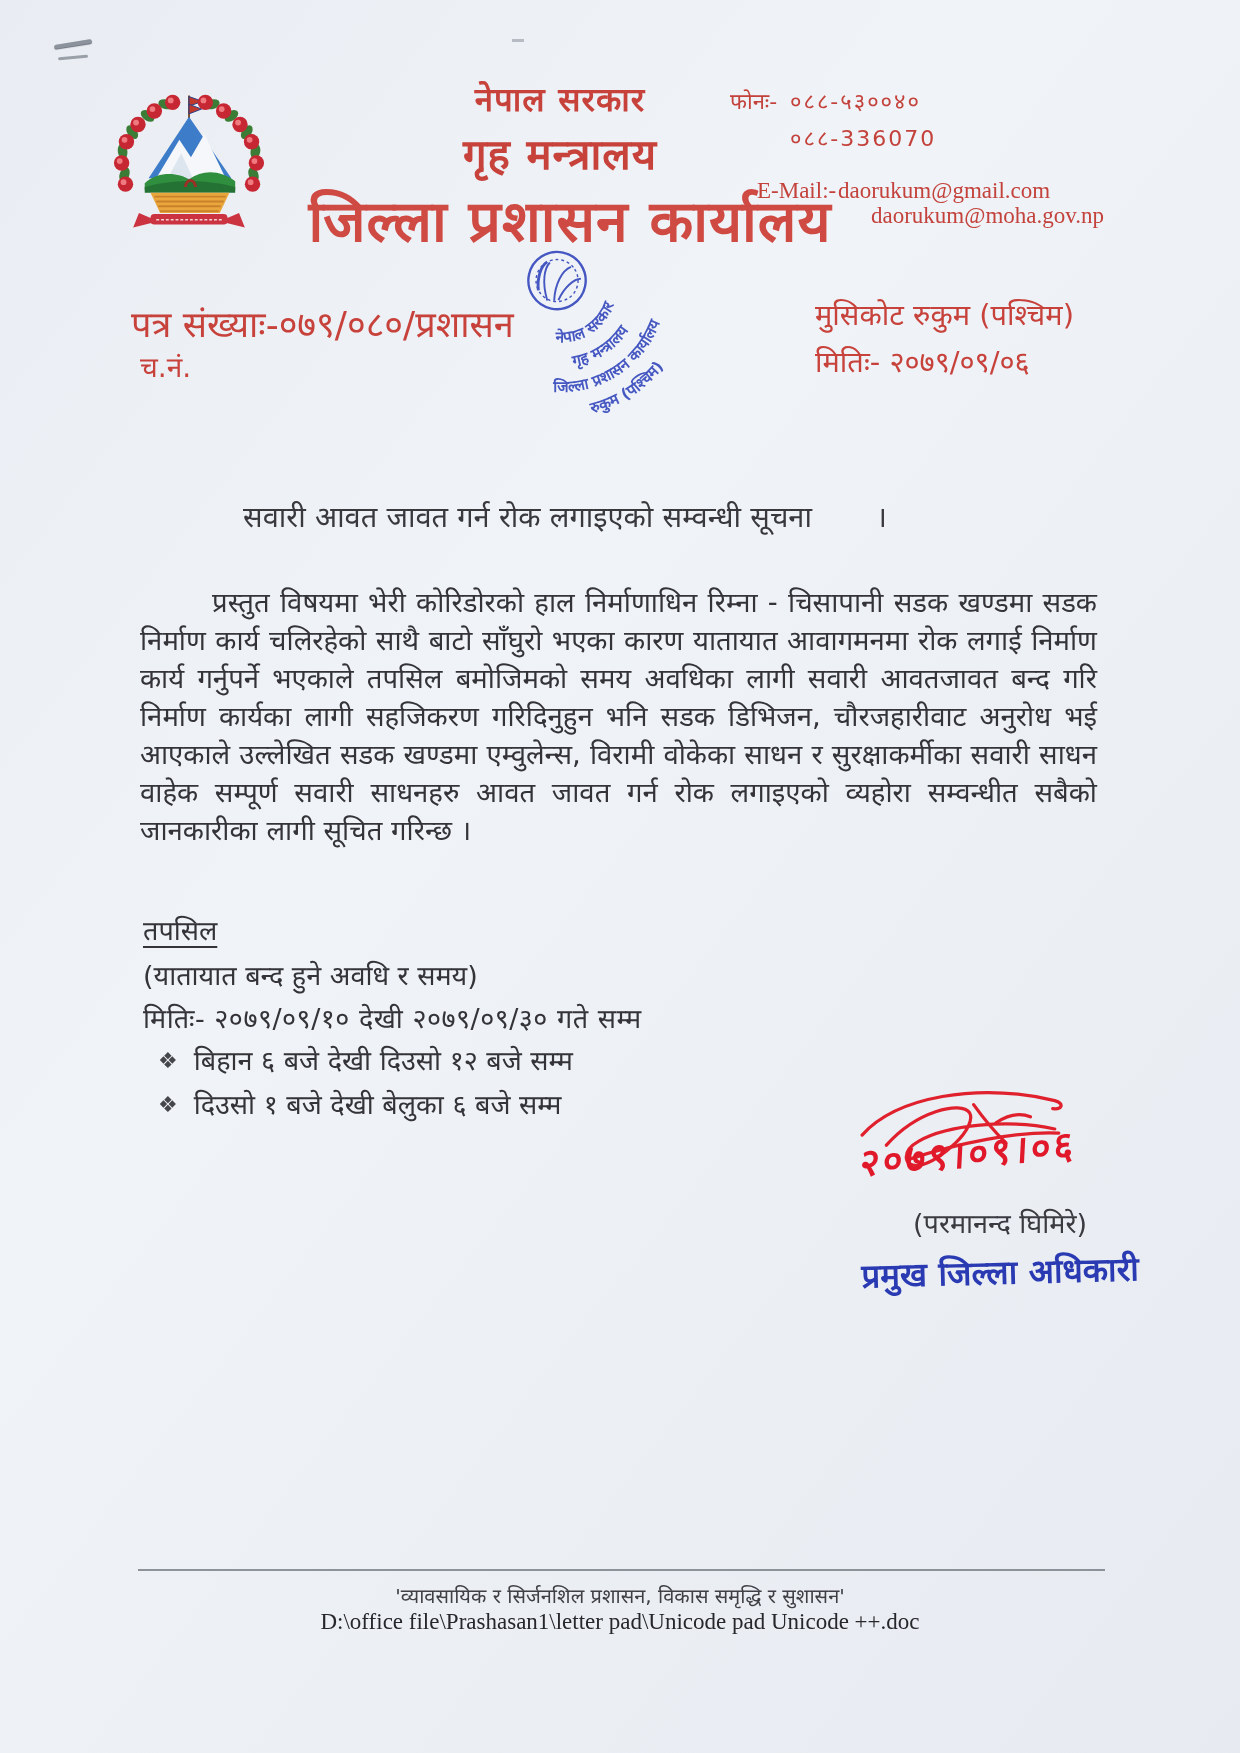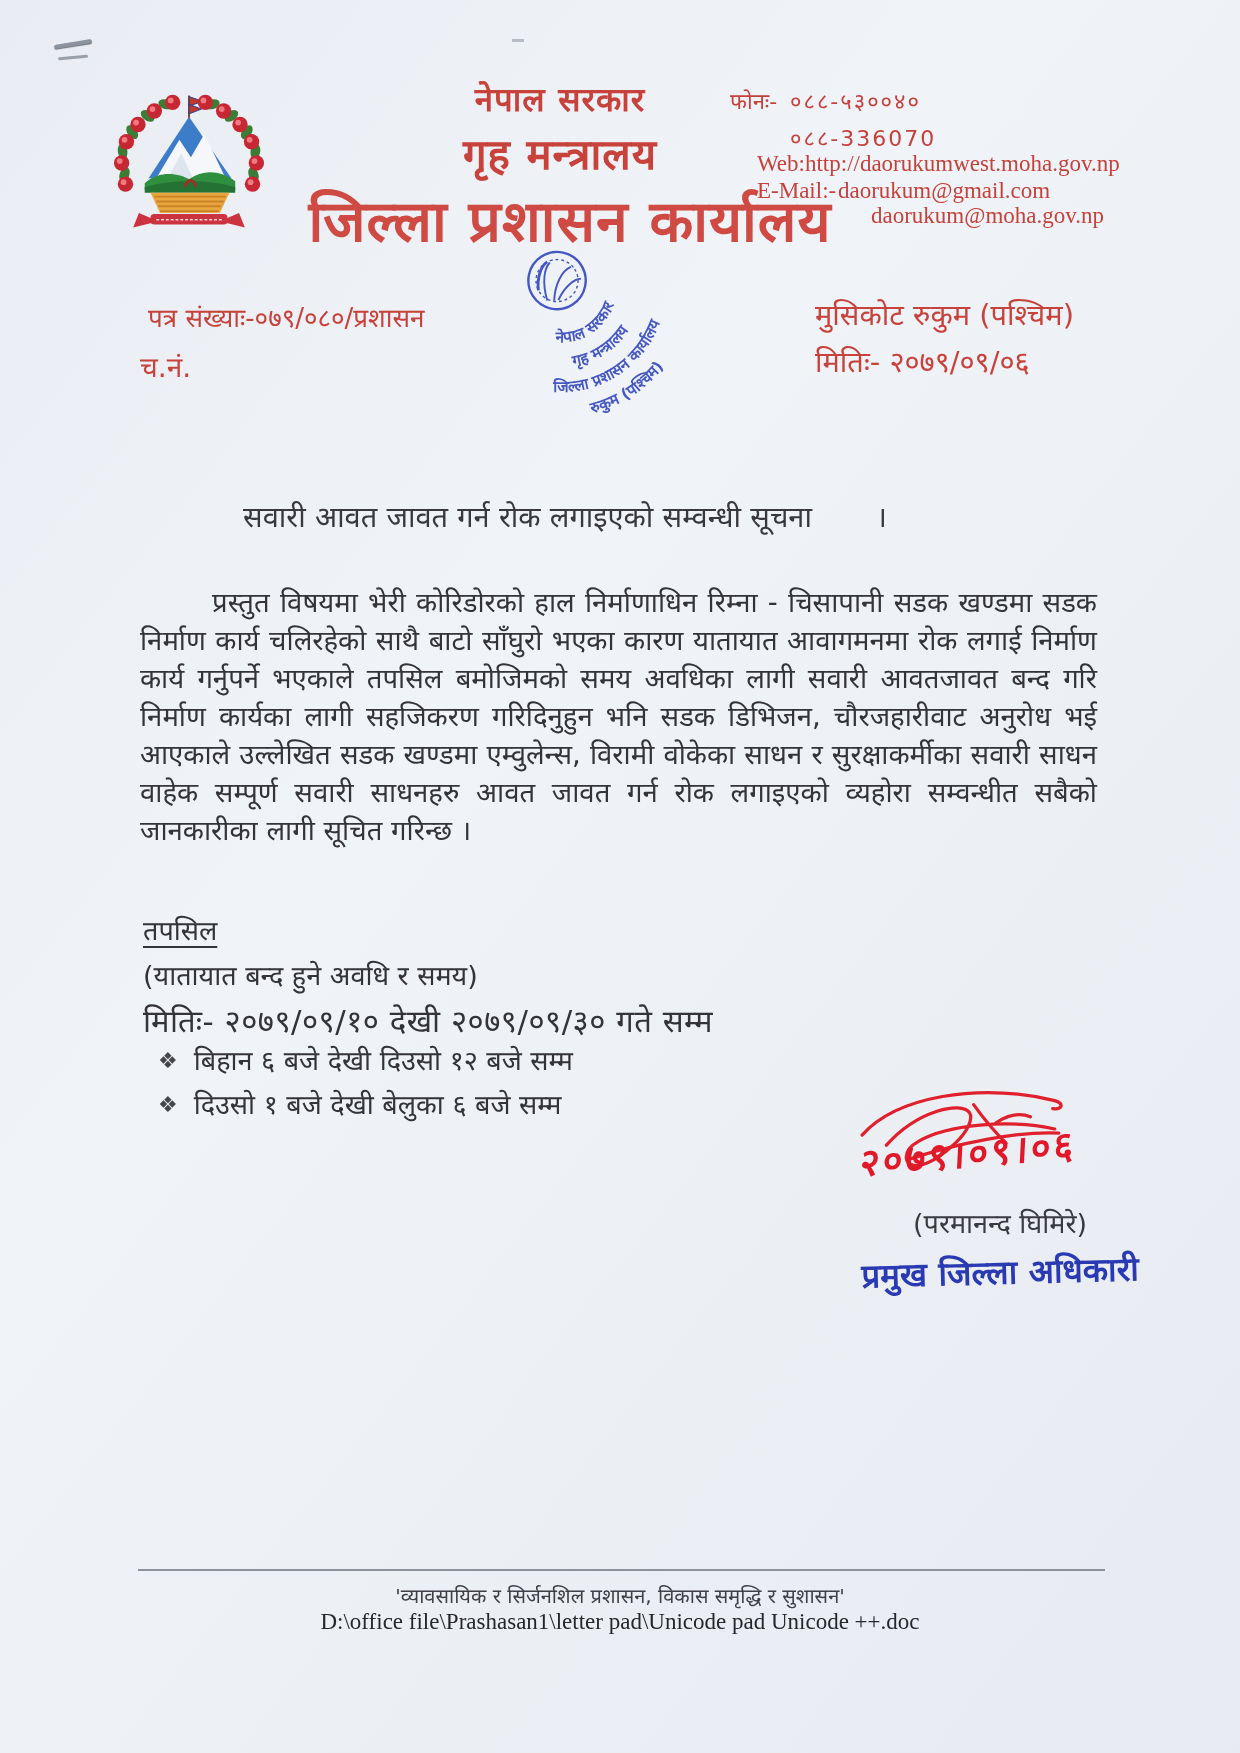--- a/index.html
+++ b/index.html
@@ -31,40 +31,40 @@
   .contact { font-size:22px; color:#c4423c; }
   .phone-label { left:730px; top:85px; }
   .phone-1 { left:790px; top:85px; letter-spacing:2px; }
   .phone-2 { left:790px; top:122px; letter-spacing:2px; }
   .web-line { left:757px; top:151px; font-family:"Liberation Serif",serif; font-size:23px; }
   .email-label { left:757px; top:178px; font-family:"Liberation Serif",serif; font-size:23px; }
   .email-1 { left:838px; top:178px; font-family:"Liberation Serif",serif; font-size:23px; }
   .email-2 { left:871px; top:203px; font-family:"Liberation Serif",serif; font-size:23px; }
 
   
-  .letter-no { left:148px; top:299px; font-size:26px; }
+  .letter-no { left:131px; top:299px; font-size:36px; }
   .ch-no { left:140px; top:347px; font-size:28px; }
   .district { left:815px; top:294px; font-size:29px; }
   .letter-date { left:815px; top:341px; font-size:29px; }
 
   
   .stamp { left:442px; top:214px; width:280px; height:210px; transform:rotate(-33deg); opacity:.92; mix-blend-mode:multiply; }
   .stamp text { font-family:"DejaVu Sans","Liberation Sans",sans-serif; font-weight:bold; fill:#3a4ec5; }
 
   
   .subject { left:55px; top:496px; width:1020px; font-size:29px; color:#38383d; font-weight:500; }
   .subject .danda { margin-left:64px; }
 
   
   .body-par { left:140px; top:583px; width:957px; font-size:27.5px; line-height:38px; text-align:justify; text-indent:72px; color:#333338; }
 
   
   .tp-heading { left:143px; top:911px; font-size:27px; color:#333338; text-decoration:underline; text-underline-offset:6px; }
   .tp-sub { left:143px; top:956px; font-size:27px; color:#333338; }
-  .tp-date { left:143px; top:999px; font-size:31px; color:#333338; letter-spacing:.5px; }
+  .tp-date { left:143px; top:999px; font-size:27px; color:#333338; letter-spacing:.5px; }
   .tp-item { font-size:27px; color:#333338;text-align:center; }
   .tp-item-1 { left:158px; top:1041px; }
   .tp-item-2 { left:158px; top:1085px; }
   .tp-bullet { font-size:22px; color:#45454c; margin-right:16px; vertical-align:2px; }
 
   
   .sig-scribble { left:856px; top:1070px; width:218px; height:122px; }
   .sig-date { left:860px; top:1126px; font-size:38px; color:#e0182a; font-weight:600; letter-spacing:3px; transform:rotate(-5deg) skewX(-8deg); }
   .sig-name { left:860px; top:1204px; width:280px; font-size:27px; color:#3a3a40; }
   .officer-title { left:838px; top:1249px; width:324px; font-size:33px; font-weight:bold; color:#2a3ab2; transform:rotate(-1.5deg); }
@@ -146,21 +146,20 @@
     </g>
   </svg>
 
   <div class="abs govt-line1 center red">नेपाल सरकार</div>
   <div class="abs govt-line2 center red">गृह मन्त्रालय</div>
   <div class="abs office-title center">जिल्ला प्रशासन कार्यालय</div>
 
   <div class="abs contact phone-label">फोनः-</div>
   <div class="abs contact phone-1">०८८-५३००४०</div>
   <div class="abs contact phone-2">०८८-336070</div>
-  <div class="abs contact web-line">Web:http://daorukumwest.moha.gov.np</div>
   <div class="abs contact email-label">E-Mail:-</div>
   <div class="abs contact email-1">daorukum@gmail.com</div>
   <div class="abs contact email-2">daorukum@moha.gov.np</div>
 
   <div class="abs letter-no red">पत्र संख्याः-०७९/०८०/प्रशासन</div>
   <div class="abs ch-no red">च.नं.</div>
   <div class="abs district red">मुसिकोट रुकुम (पश्चिम)</div>
   <div class="abs letter-date red">मितिः- २०७९/०९/०६</div>
 
   <svg class="abs stamp" viewBox="-40 -30 280 220">

